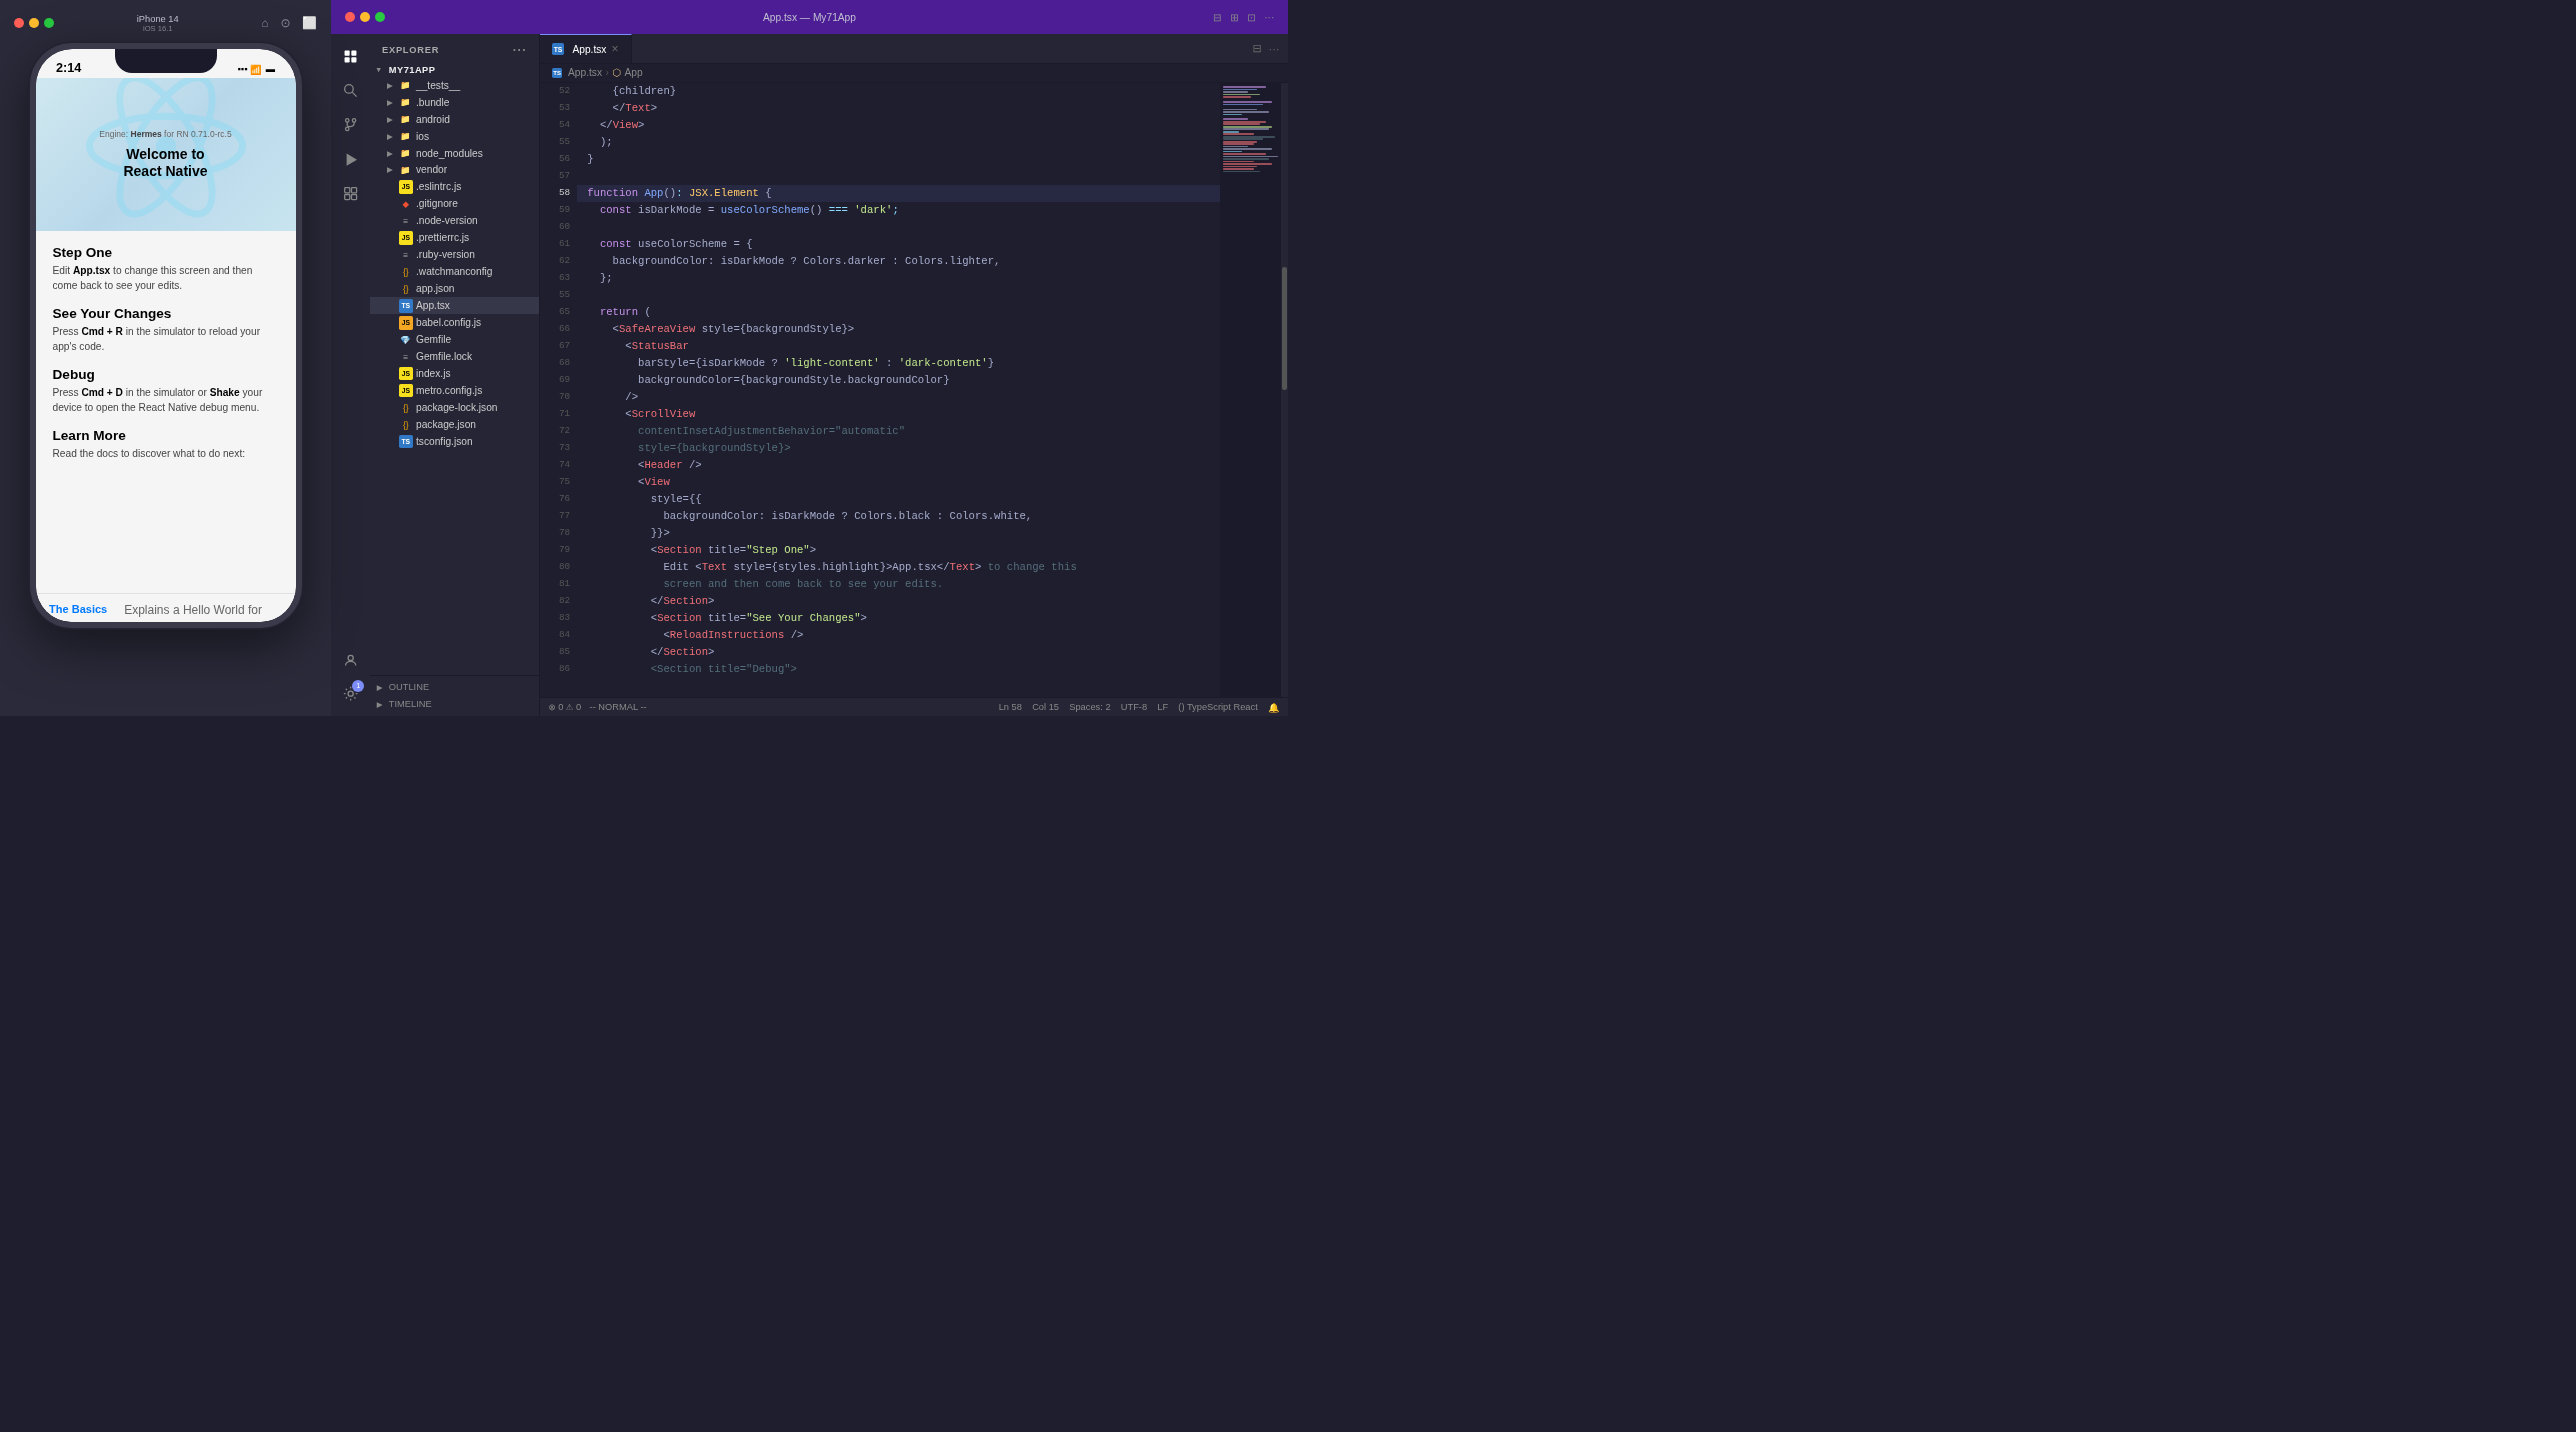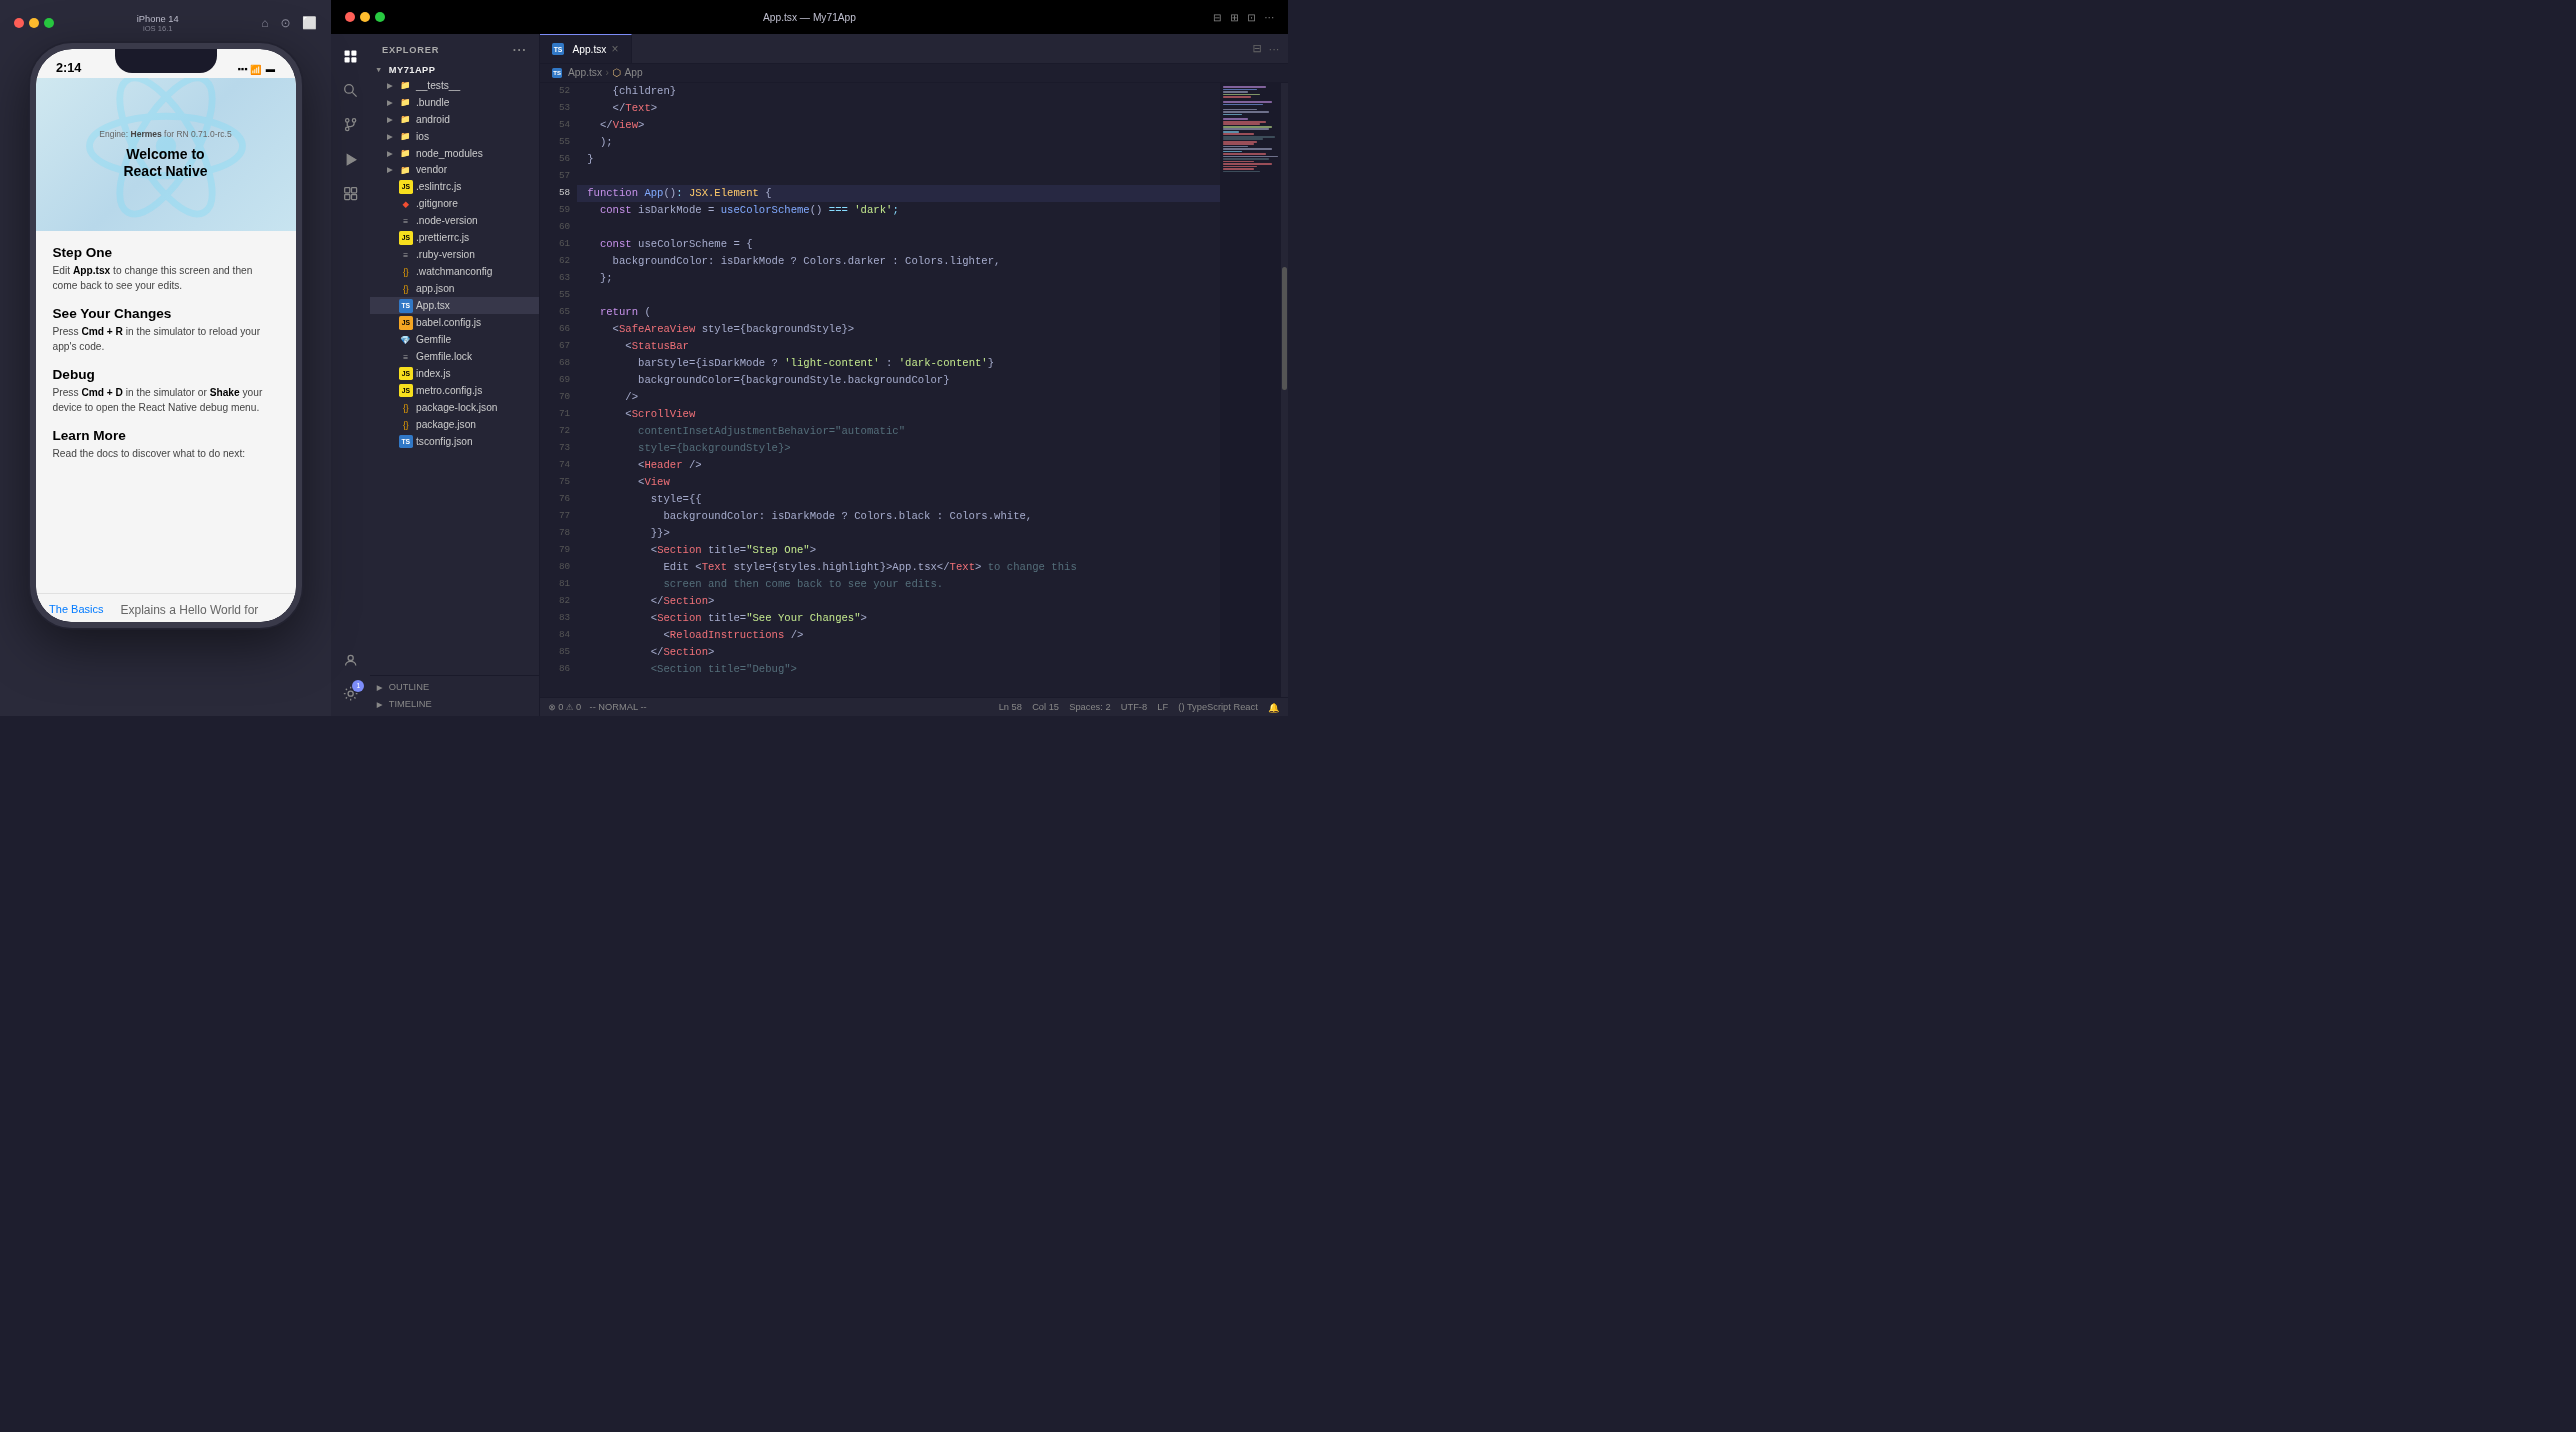--- a/index.html
+++ b/index.html
@@ -175,40 +175,40 @@
       border-top: 0.8px solid #e0e0e0;
       padding: 8.5px 13.6px 5.1px;
       display: flex;
       gap: 17px;
       flex-shrink: 0;
     }
 
     .footer-link {
       color: #007aff;
       font-size: 11px;
-      font-weight: 400;
+      font-weight: 700;
     }
 
     .footer-desc {
       color: #666;
       font-size: 12px;
       flex: 1;
     }
 
     
     .vscode-panel {
       flex: 1;
       display: flex;
       flex-direction: column;
       background: #1e1e2e;
     }
 
     .vscode-titlebar {
       height: 34px;
-      background: #000000;
+      background: #4c1d95;
       display: flex;
       align-items: center;
       padding: 0 13.6px;
       flex-shrink: 0;
       position: relative;
     }
 
     .vscode-traffic-lights {
       display: flex;
       gap: 5.1px;

